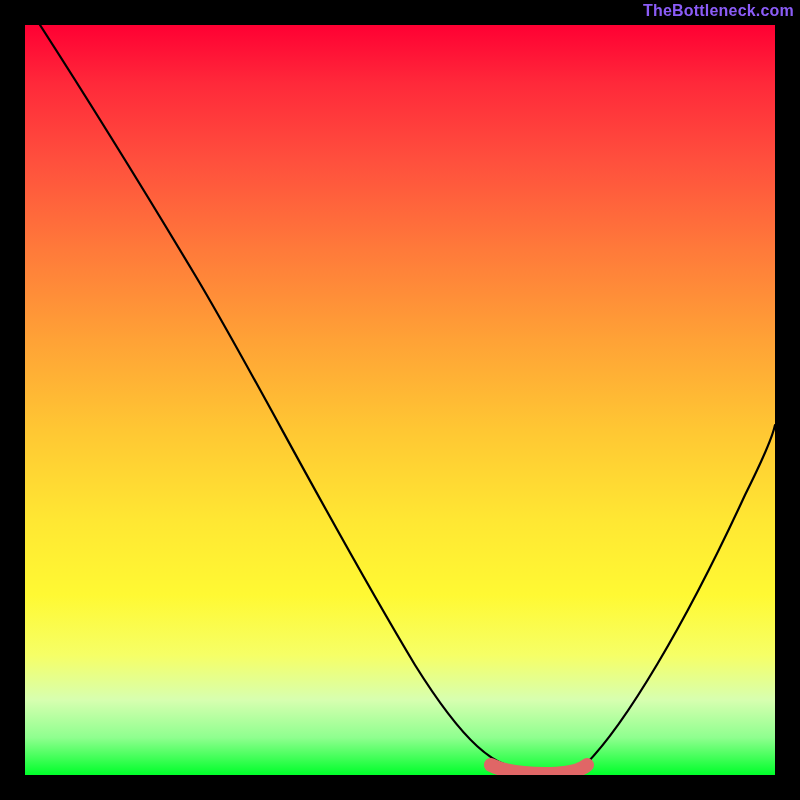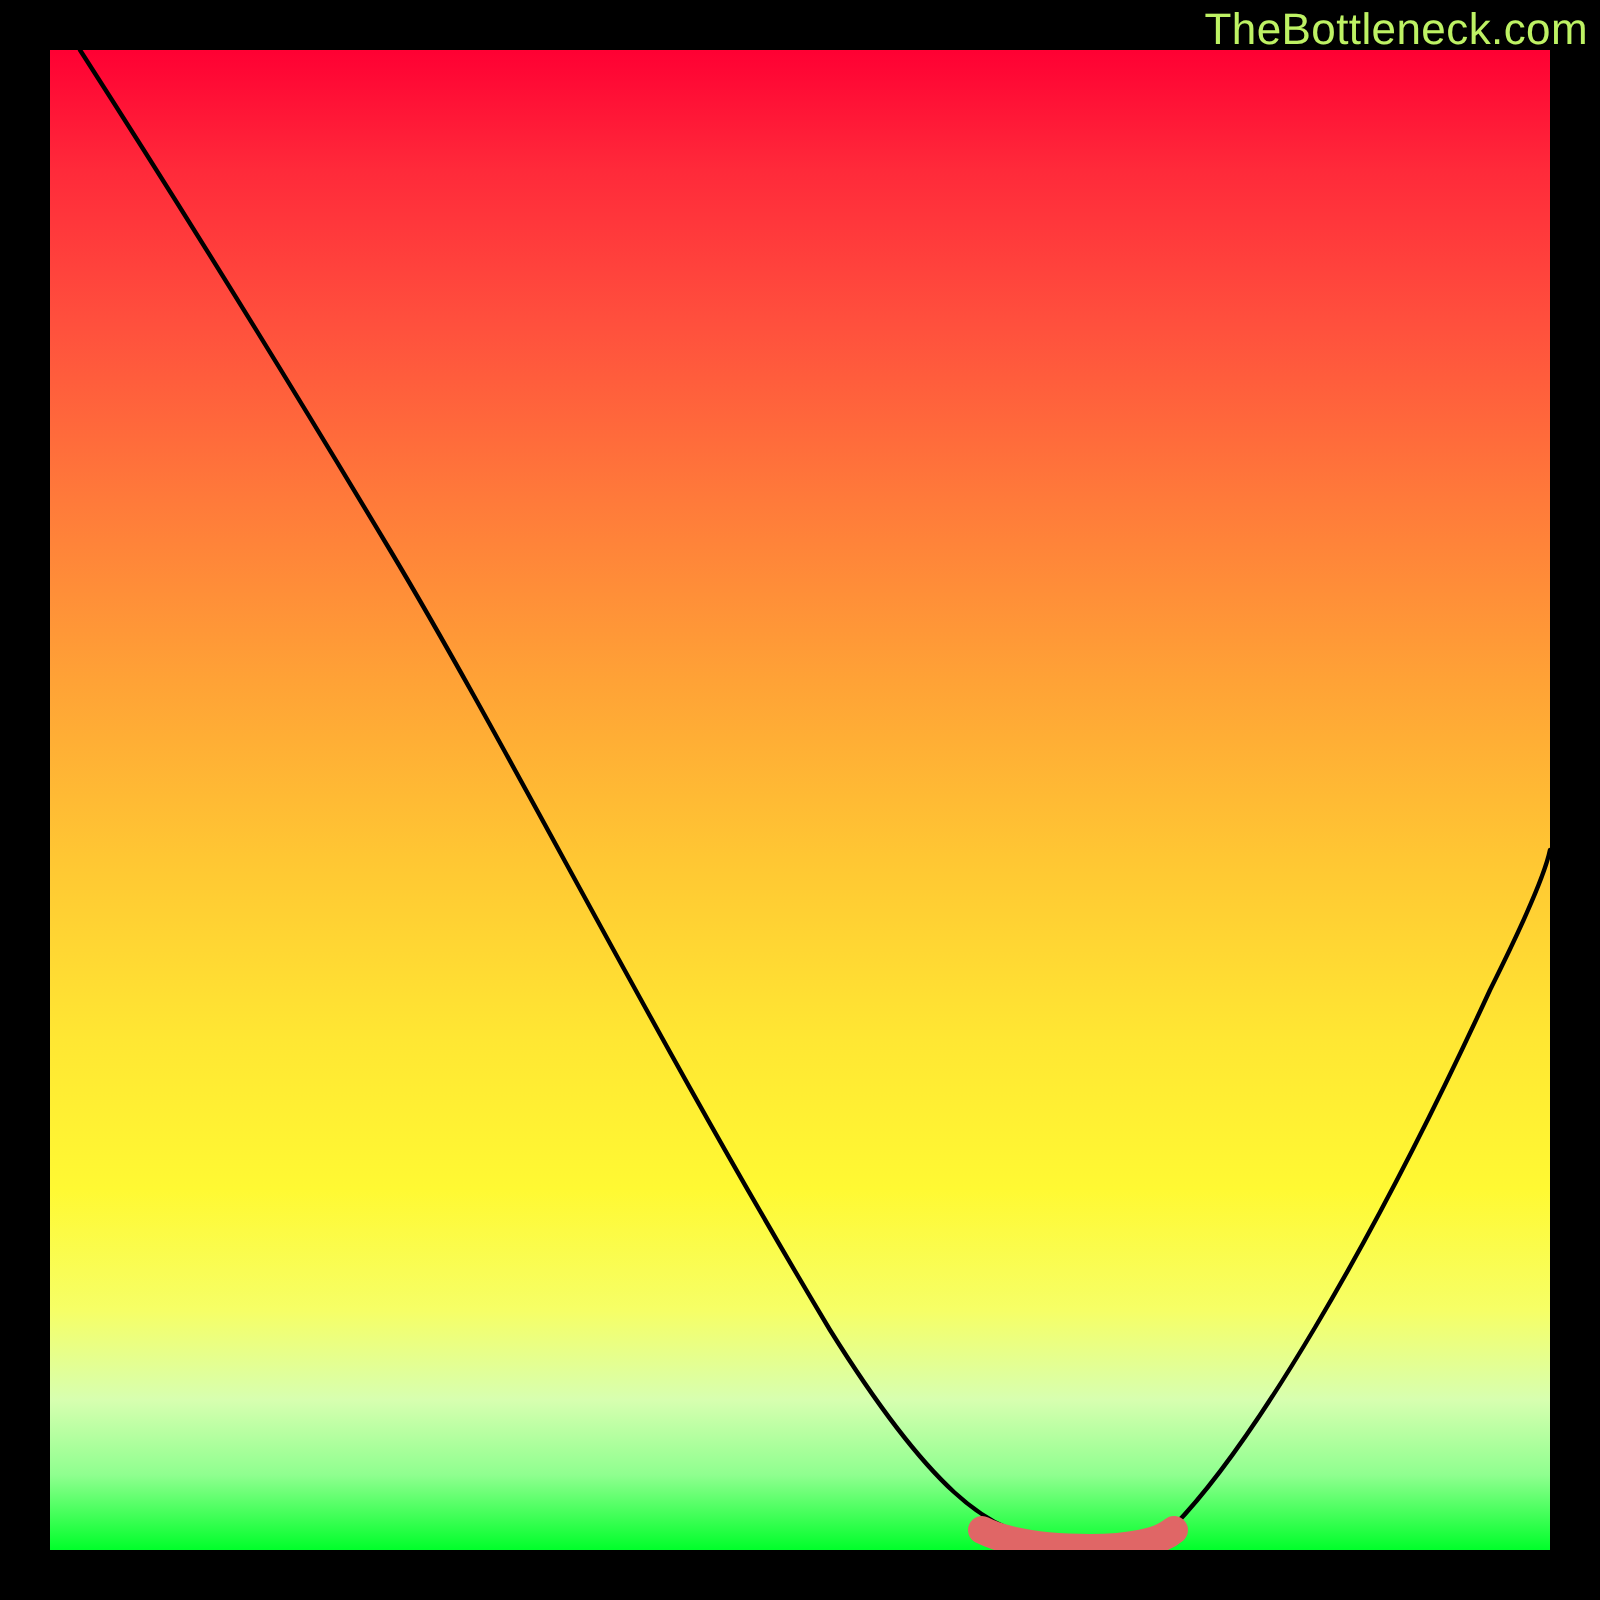--- a/index.html
+++ b/index.html
@@ -46,23 +46,23 @@
     left: 25px;
     top: 25px;
     width: 750px;
     height: 750px;
     pointer-events: none;
   }
   .watermark {
     position: absolute;
     top: 2px;
     right: 6px;
-    color: #bef264;
-    font-size: 22px;
-    font-weight: 400;
+    color: #8b5cf6;
+    font-size: 16px;
+    font-weight: 700;
     letter-spacing: 0.2px;
     user-select: none;
   }
 </style>
 </head>
 <body>
 
 <div class="frame">
   <div class="plot-area"></div>
 

